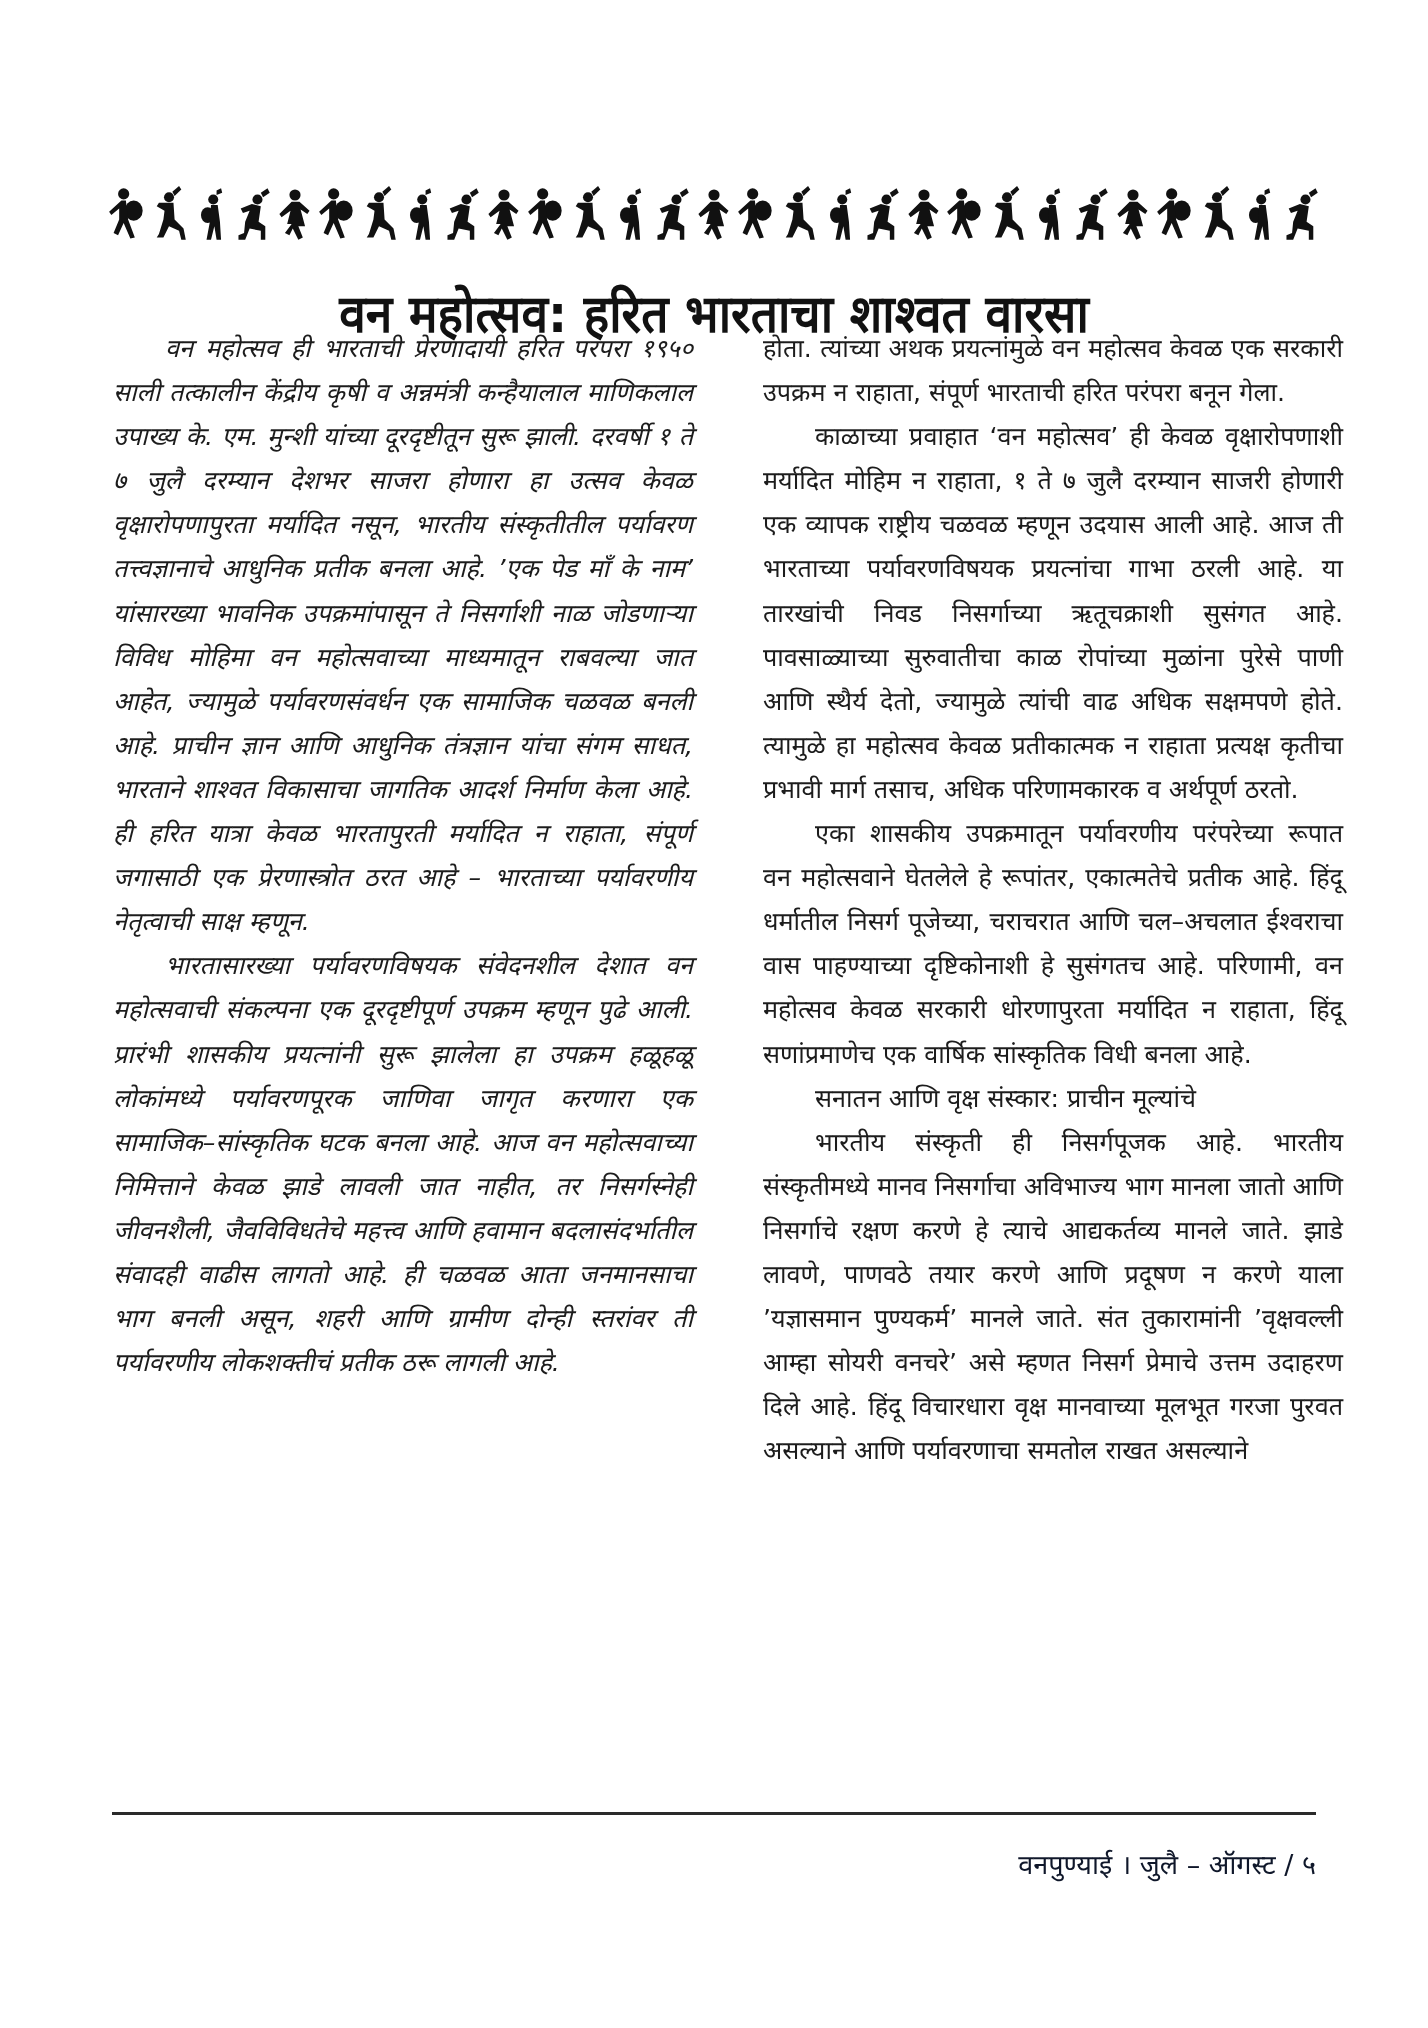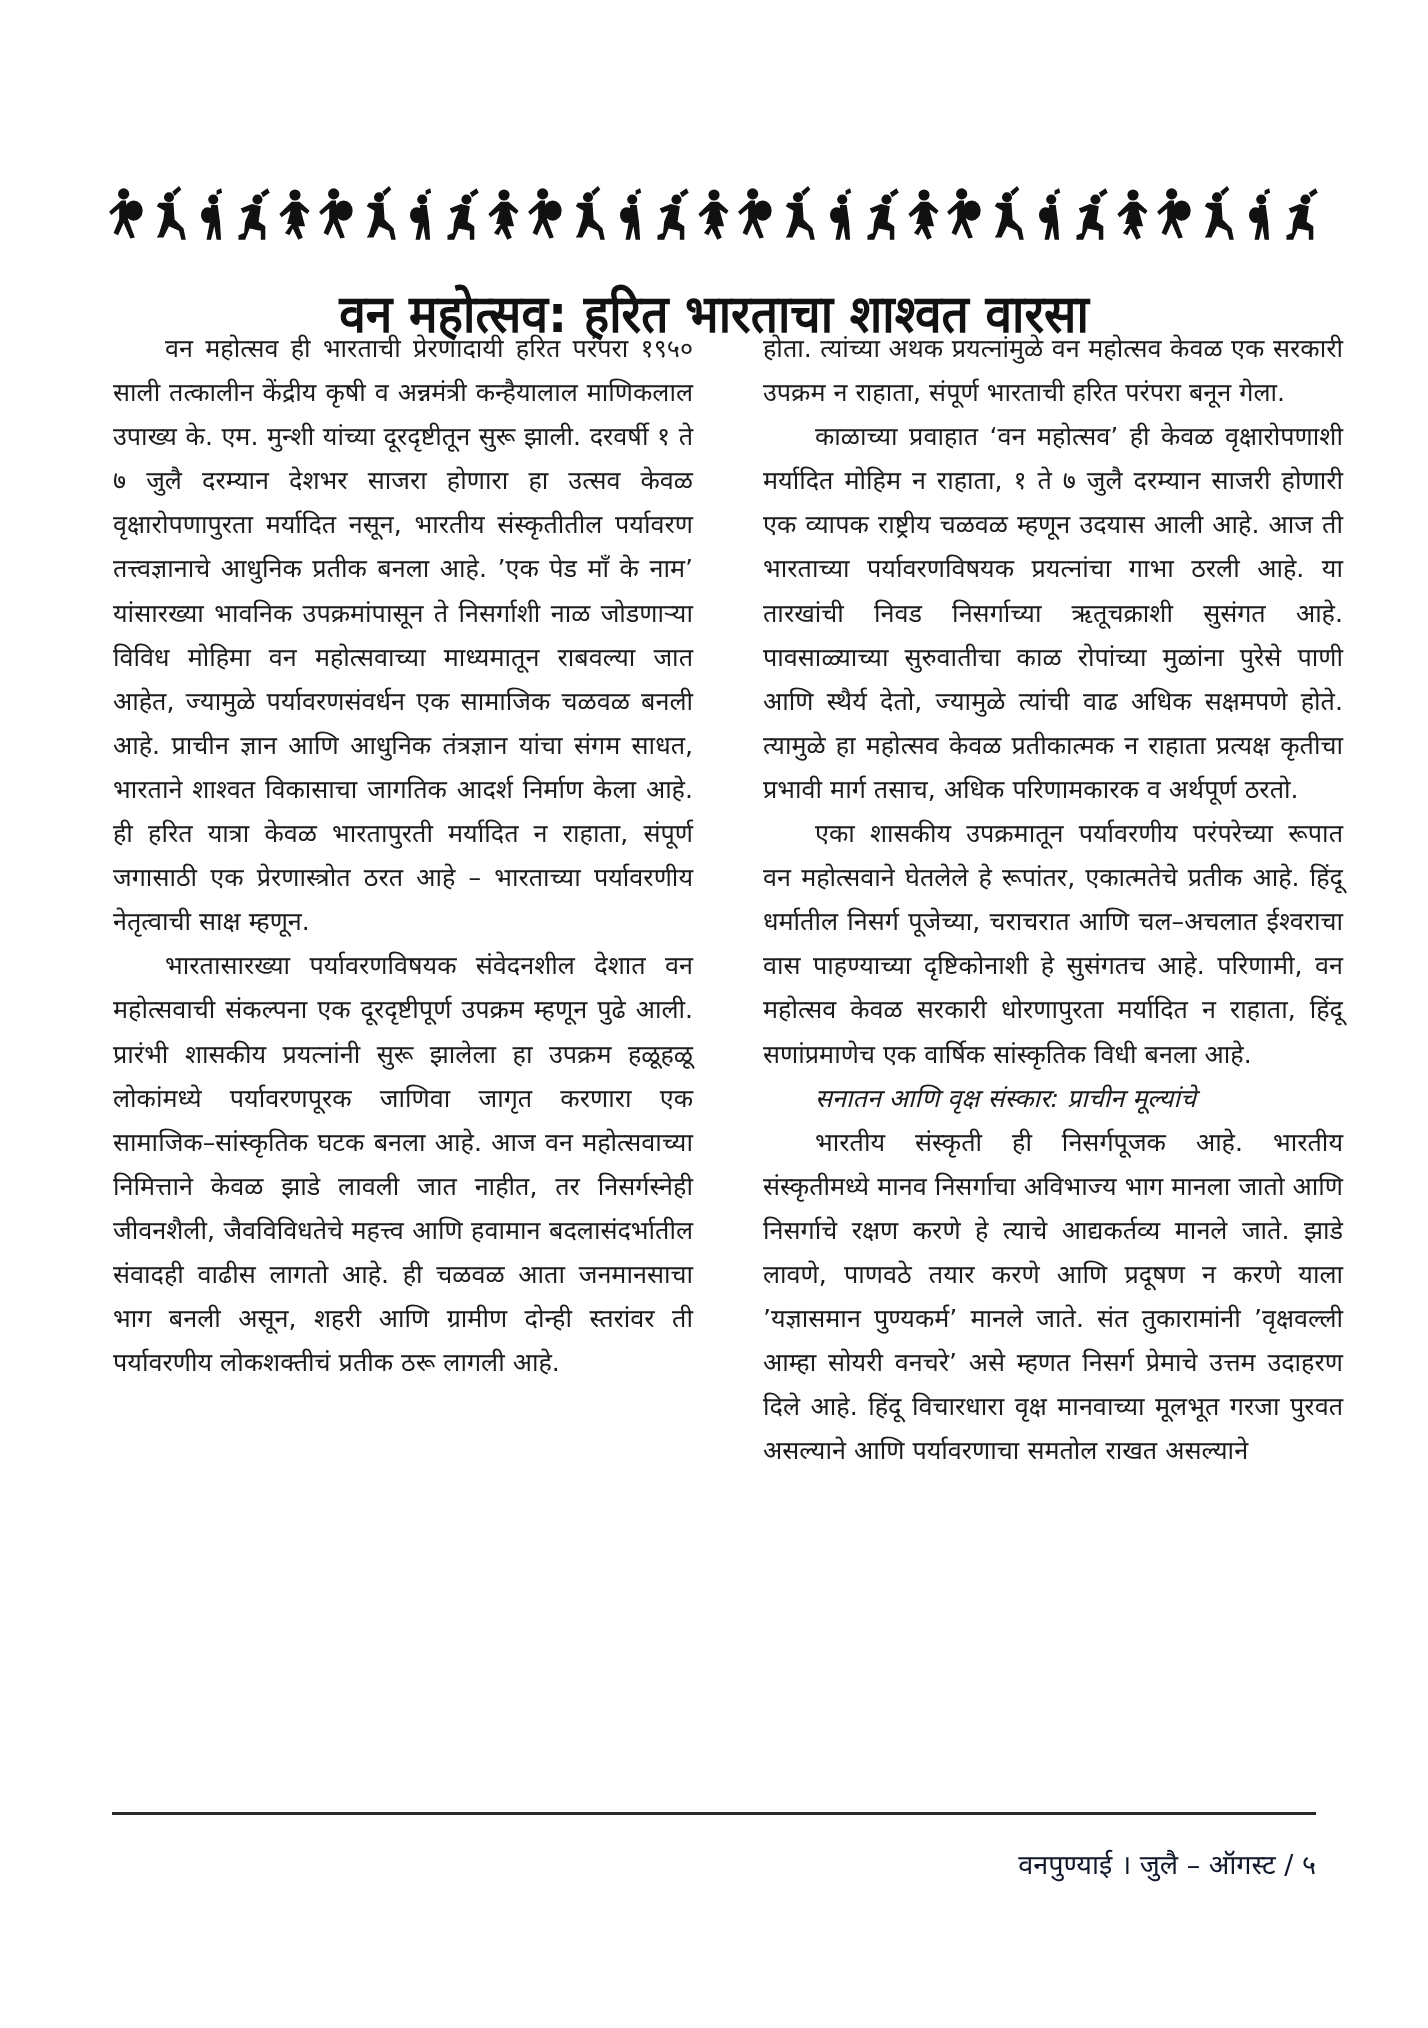--- a/index.html
+++ b/index.html
@@ -1,25 +1,25 @@
 <!DOCTYPE html>
 <html><head>
 <meta charset="utf-8">
 <style>
   html, body { margin:0; padding:0; background:#ffffff; }
   body { width:1428px; height:2028px; position:relative; overflow:hidden; font-family:"DejaVu Sans", sans-serif; color:#1c1c1c; }
   .border-row { position:absolute; left:108px; top:184px; width:1212px; height:58px; display:flex; justify-content:space-between; align-items:flex-end; }
   .dancer { width:38px; height:56px; display:block; }
   .title { position:absolute; left:0; width:1428px; top:246px; text-align:center; font-family:"DejaVu Sans", sans-serif; font-weight:bold; font-size:52px; letter-spacing:0px; color:#111; transform:scaleX(0.92); transform-origin:center; line-height:66px; }
   .col { position:absolute; top:327px; width:580px; font-size:25.2px; line-height:44.1px; text-align:justify; text-align-last:auto; }
-  .col-left { left:113px; }
+  .col-left { left:113px;font-style:italic; }
   .col-right { left:735px;margin-left:28px; }
   .col p { margin:0; text-indent:0; }
   .col p.indent { text-indent:52px; }
-  .col p.subhead { text-indent:52px;font-style:italic; }
+  .col p.subhead { text-indent:52px; }
   .rule { position:absolute; left:112px; top:1812px; width:1204px; height:3px; background:#2a2a2a; }
   .footer { position:absolute; right:112px; top:1845px; font-size:27px; color:#0f172a; white-space:pre; }
 </style>
 </head>
 <body>
 
 <div class="border-row" id="border-row">
     <svg viewBox="0 0 34 50" class="dancer" fill="#111">
       <circle cx="14" cy="7" r="5"></circle>
       <ellipse cx="23" cy="22" rx="8" ry="9"></ellipse>

